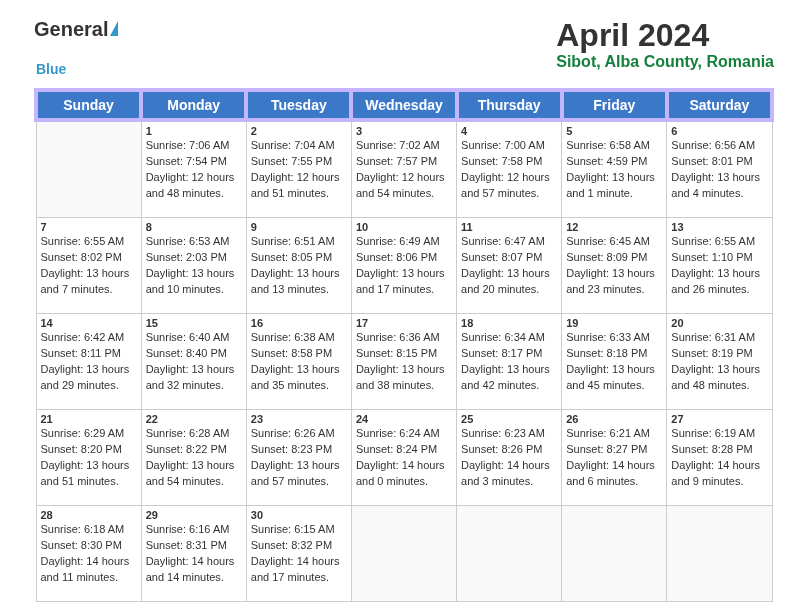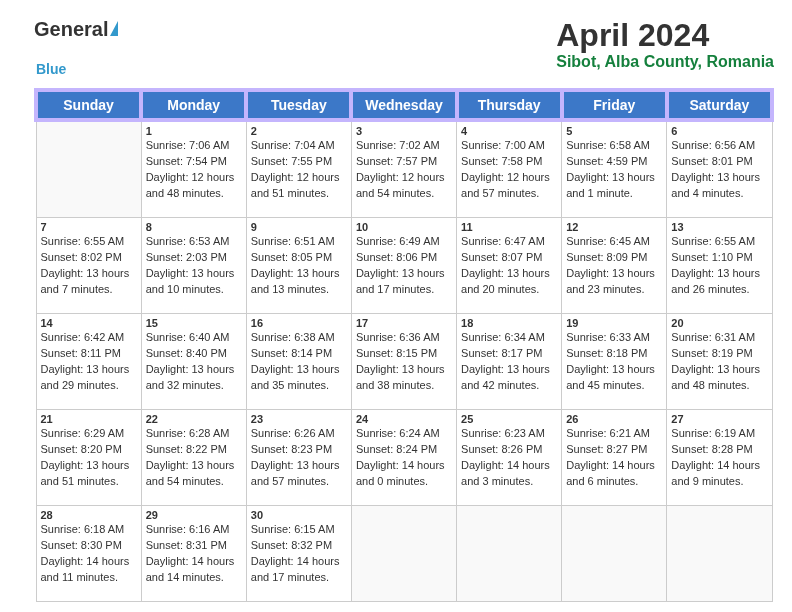--- a/index.html
+++ b/index.html
@@ -175,21 +175,21 @@
           <td>
             <span class="day-number">14</span>
             <div class="day-info"><span>Sunrise: 6:42 AM</span><br><span>Sunset: 8:11 PM</span><br><span>Daylight: 13 hours and 29 minutes.</span></div>
           </td>
           <td>
             <span class="day-number">15</span>
             <div class="day-info"><span>Sunrise: 6:40 AM</span><br><span>Sunset: 8:40 PM</span><br><span>Daylight: 13 hours and 32 minutes.</span></div>
           </td>
           <td>
             <span class="day-number">16</span>
-            <div class="day-info"><span>Sunrise: 6:38 AM</span><br><span>Sunset: 8:14 PM</span><br><span>Daylight: 13 hours and 35 minutes.</span></div>
+            <div class="day-info"><span>Sunrise: 6:38 AM</span><br><span>Sunset: 8:58 PM</span><br><span>Daylight: 13 hours and 35 minutes.</span></div>
           </td>
           <td>
             <span class="day-number">17</span>
             <div class="day-info"><span>Sunrise: 6:36 AM</span><br><span>Sunset: 8:15 PM</span><br><span>Daylight: 13 hours and 38 minutes.</span></div>
           </td>
           <td>
             <span class="day-number">18</span>
             <div class="day-info"><span>Sunrise: 6:34 AM</span><br><span>Sunset: 8:17 PM</span><br><span>Daylight: 13 hours and 42 minutes.</span></div>
           </td>
           <td>

